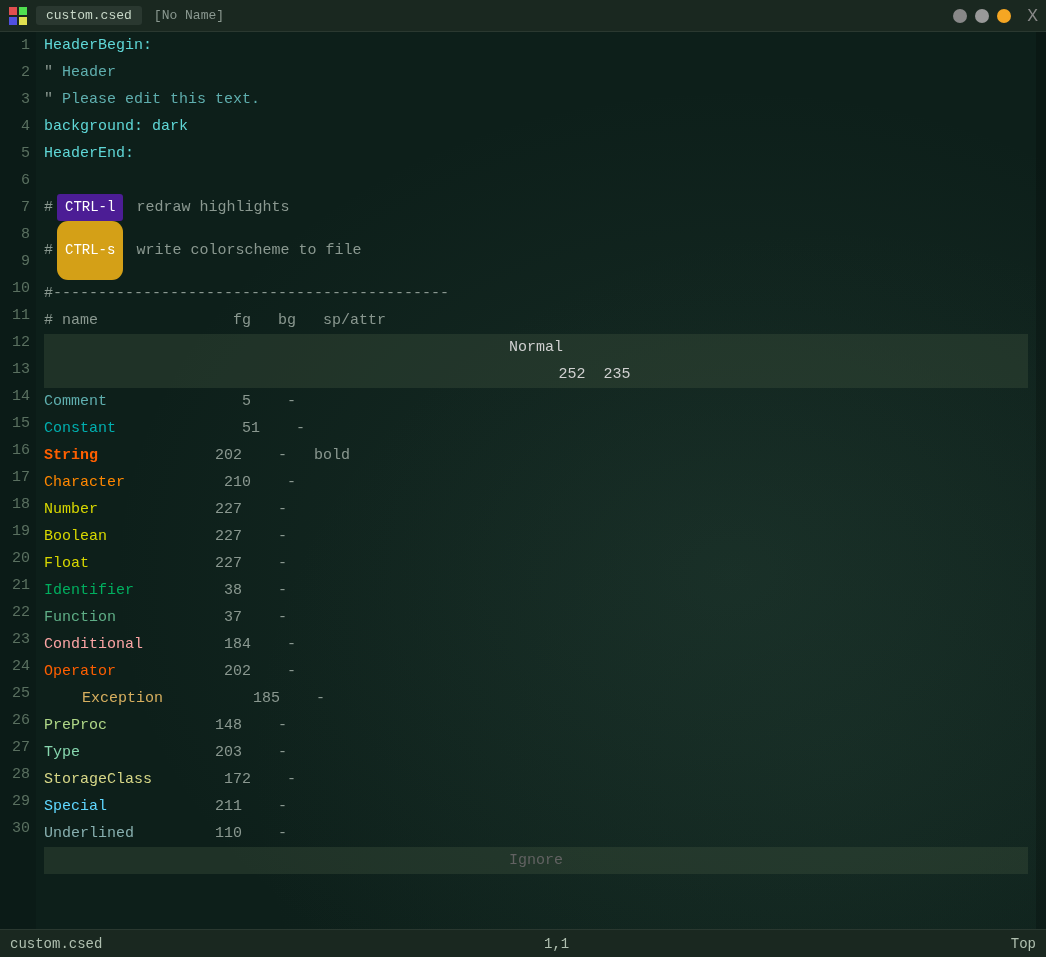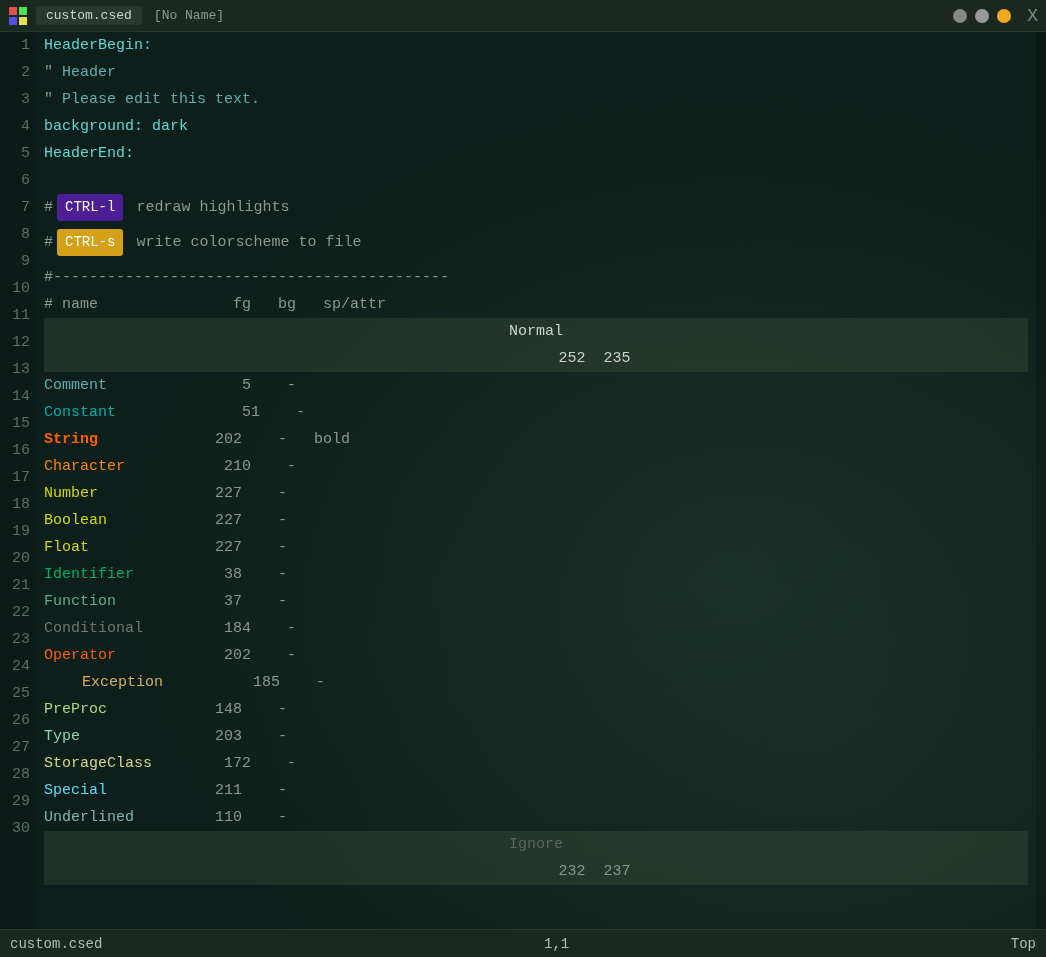--- a/index.html
+++ b/index.html
@@ -138,21 +138,21 @@
     .c-cyan { color: #5fd7d7; }
     .c-comment { color: #5fafaf; }
     .c-string { color: #ff5f00; font-weight: bold; }
     .c-gray { color: #8a9890; }
     .c-yellow { color: #d7d700; }
     .c-orange { color: #ff8700; }
     .c-teal { color: #00afaf; }
     .c-darkgray { color: #626262; }
     .c-function { color: #5faf87; }
     .c-stmt { color: #ff8700; }
-    .c-cond { color: #737373; }
+    .c-cond { color: #fca5a5; }
     .c-oper { color: #ff5f00; }
     .c-except { color: #d7af5f; margin-left: 38px; }
     .c-preproc { color: #afd787; }
     .c-type { color: #87d7af; }
     .c-storage { color: #d7d787; }
     .c-special { color: #5fd7ff; }
     .c-underline { color: #87afaf; }
     .c-normal { color: #d0d0d0; }
     .c-identifier { color: #00af5f; }
 
@@ -170,24 +170,24 @@
       padding: 0 8px;
       border-radius: 3px;
       font-size: 14px;
       margin: 0 4px;
     }
 
     .kbd-ctrl-s {
       display: inline-block;
       background: #d4a017;
       color: #fff;
-      padding: 0 8px;
-      border-radius: 3px;
+      padding: 16px 8px;
+      border-radius: 11px;
       font-size: 14px;
-      margin: 8px 4px;
+      margin: 0 4px;
     }
 
     
     .statusbar {
       display: flex;
       justify-content: space-between;
       align-items: center;
       background: #1a2820;
       height: 28px;
       padding: 0 10px;
@@ -298,21 +298,21 @@
         <div class="code-line"><span class="c-identifier">Identifier</span><span class="c-gray">          38    -</span></div>
         <div class="code-line"><span class="c-function">Function</span><span class="c-gray">            37    -</span></div>
         <div class="code-line"><span class="c-cond">Conditional</span><span class="c-gray">         184    -</span></div>
         <div class="code-line"><span class="c-oper">Operator</span><span class="c-gray">            202    -</span></div>
         <div class="code-line"><span class="c-except">Exception</span><span class="c-gray">          185    -</span></div>
         <div class="code-line"><span class="c-preproc">PreProc</span><span class="c-gray">            148    -</span></div>
         <div class="code-line"><span class="c-type">Type</span><span class="c-gray">               203    -</span></div>
         <div class="code-line"><span class="c-storage">StorageClass</span><span class="c-gray">        172    -</span></div>
         <div class="code-line"><span class="c-special">Special</span><span class="c-gray">            211    -</span></div>
         <div class="code-line"><span class="c-underline">Underlined</span><span class="c-gray">         110    -</span></div>
-        <div class="code-line line-selected"><span class="c-darkgray">Ignore</span><span class="c-gray">             232  237</span></div>
+        <div class="code-line line-selected"><span class="c-darkgray">Ignore</span></div>
       </div>
     <div class="scrollbar"></div>
   </div>
 
   <div class="statusbar">
     <span class="statusbar-left">custom.csed</span>
     <span class="statusbar-center">1,1</span>
     <span class="statusbar-right">Top</span>
   </div>
 

